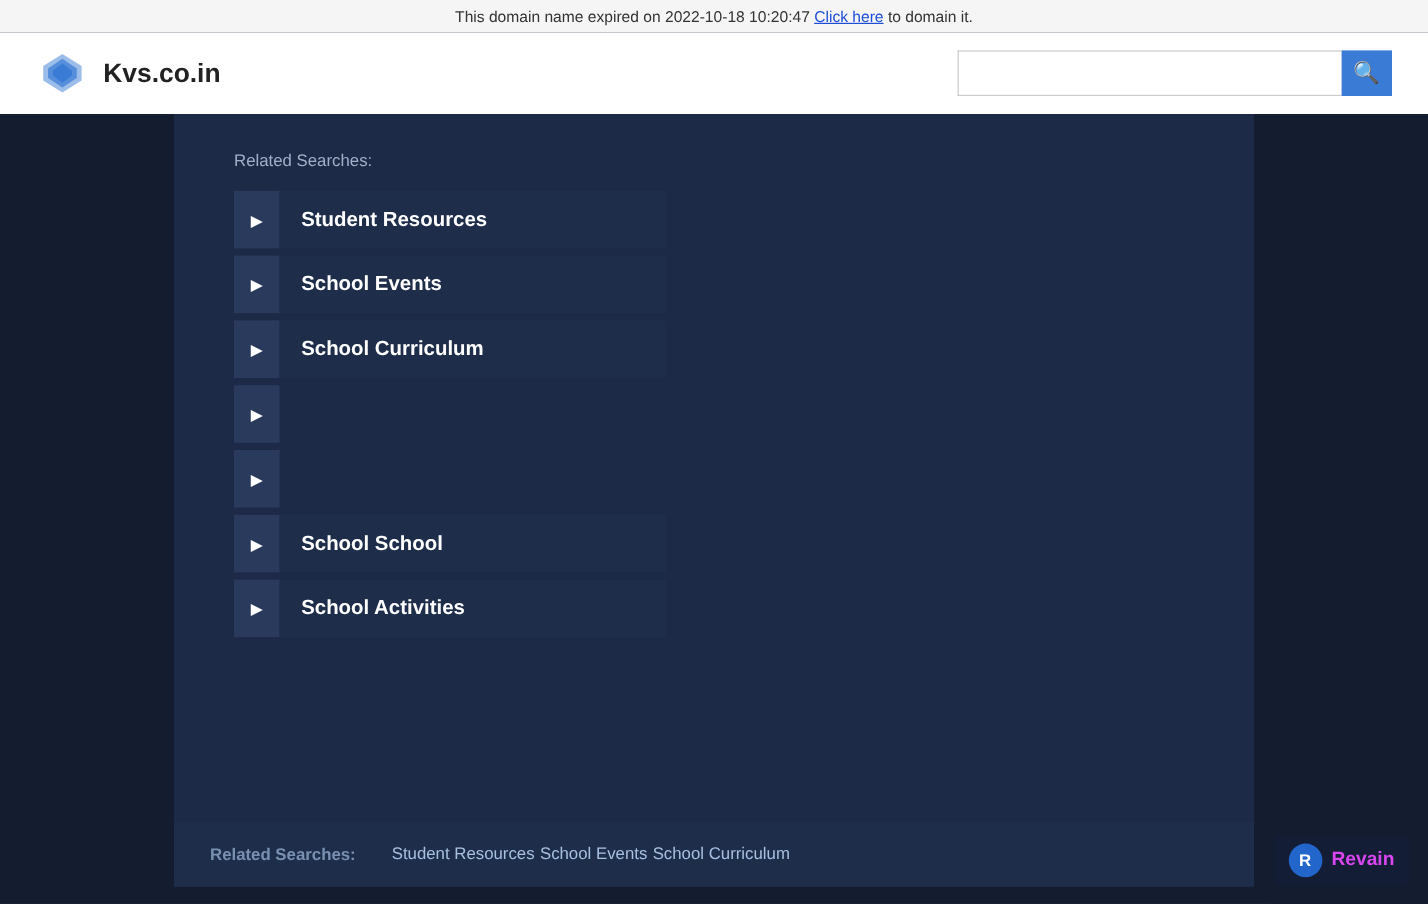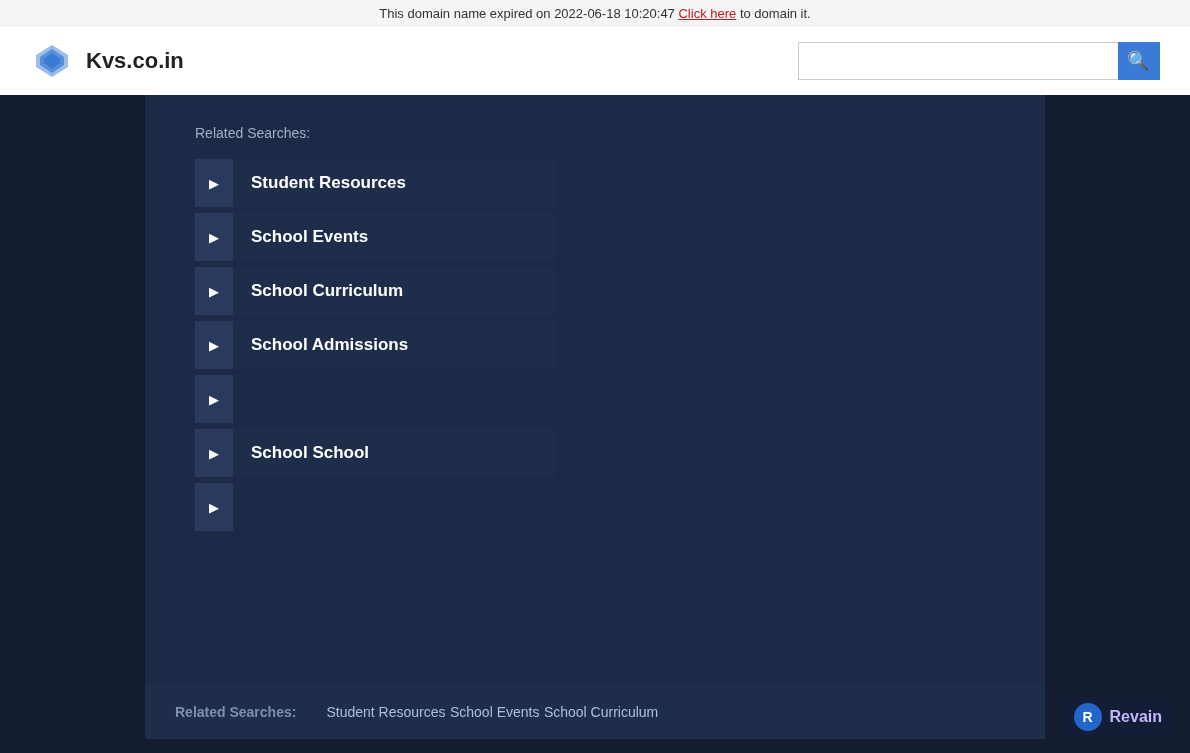--- a/index.html
+++ b/index.html
@@ -14,21 +14,21 @@
     
     .top-banner {
       width: 100%;
       background: #f5f5f5;
       text-align: center;
       padding: 6px 0;
       font-size: 13px;
       color: #333;
     }
     .top-banner a {
-      color: #b91c1c;
+      color: #1d4ed8;
       text-decoration: underline;
     }
 
     
     .header {
       width: 100%;
       background: #fff;
       display: flex;
       align-items: center;
       padding: 12px 30px;
@@ -172,39 +172,39 @@
       background: #2266cc;
       border-radius: 50%;
       display: flex;
       align-items: center;
       justify-content: center;
       color: #fff;
       font-size: 14px;
       font-weight: bold;
     }
     .revain-text {
-      color: #c4b5fd;
+      color: #d946ef;
       font-size: 16px;
       font-weight: bold;
     }
 
     
     .outer-bg {
       background: #141c30;
       min-height: 753px;
       position: relative;
     }
   </style>
 </head>
 <body>
 
 <div class="outer-bg">
 
   <div class="top-banner">
-    <span>This domain name expired on 2022-06-18 10:20:47</span>
+    <span>This domain name expired on 2022-10-18 10:20:47</span>
     <a href="#">Click here</a>
     <span> to domain it.</span>
   </div>
 
   <div class="header">
     <div class="logo-container">
 
       <div class="logo-icon">
         <svg width="44" height="44" viewBox="0 0 44 44">
           <polygon points="22,6 38,16 38,28 22,38 6,28 6,16" fill="#3a7bd5" opacity="0.5"></polygon>
@@ -243,37 +243,37 @@
         <a class="search-link-item" href="#">
           <div class="arrow-box">
             <span>▶</span>
           </div>
           <div class="link-label-box">School Curriculum</div>
         </a>
         <a class="search-link-item" href="#">
           <div class="arrow-box">
             <span>▶</span>
           </div>
-          <div class="link-label-box">School Admissions</div>
         </a>
         <a class="search-link-item" href="#">
           <div class="arrow-box">
             <span>▶</span>
           </div>
         </a>
         <a class="search-link-item" href="#">
           <div class="arrow-box">
             <span>▶</span>
           </div>
           <div class="link-label-box">School School</div>
         </a>
         <a class="search-link-item" href="#">
           <div class="arrow-box">
             <span>▶</span>
           </div>
+          <div class="link-label-box">School Activities</div>
         </a>
       </div>
 
   </div>
 
   <div class="footer-bar">
     <span class="footer-label">Related Searches:</span>
     <span id="footer-links-container"><a class="footer-link" href="#">Student Resources</a><span>  </span><a class="footer-link" href="#">School Events</a><span>  </span><a class="footer-link" href="#">School Curriculum</a></span>
   </div>
 

